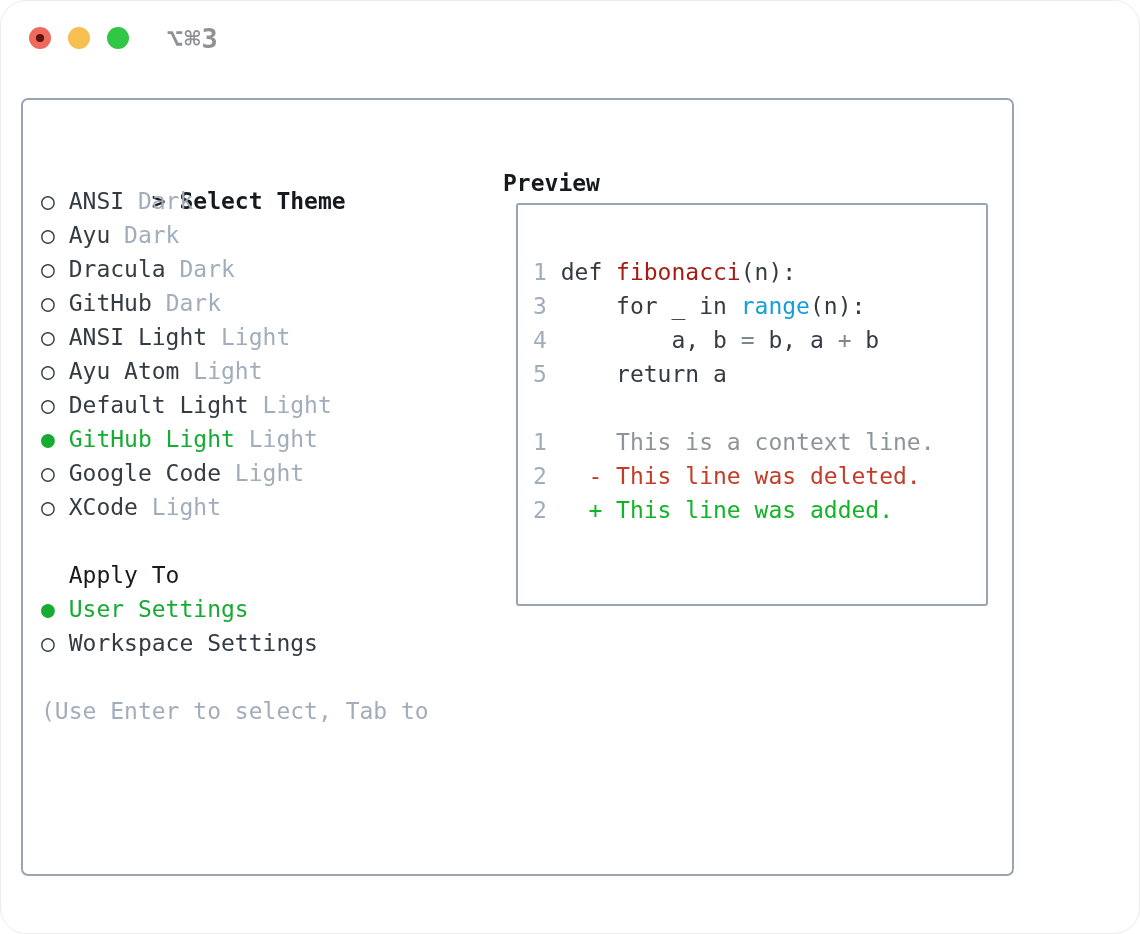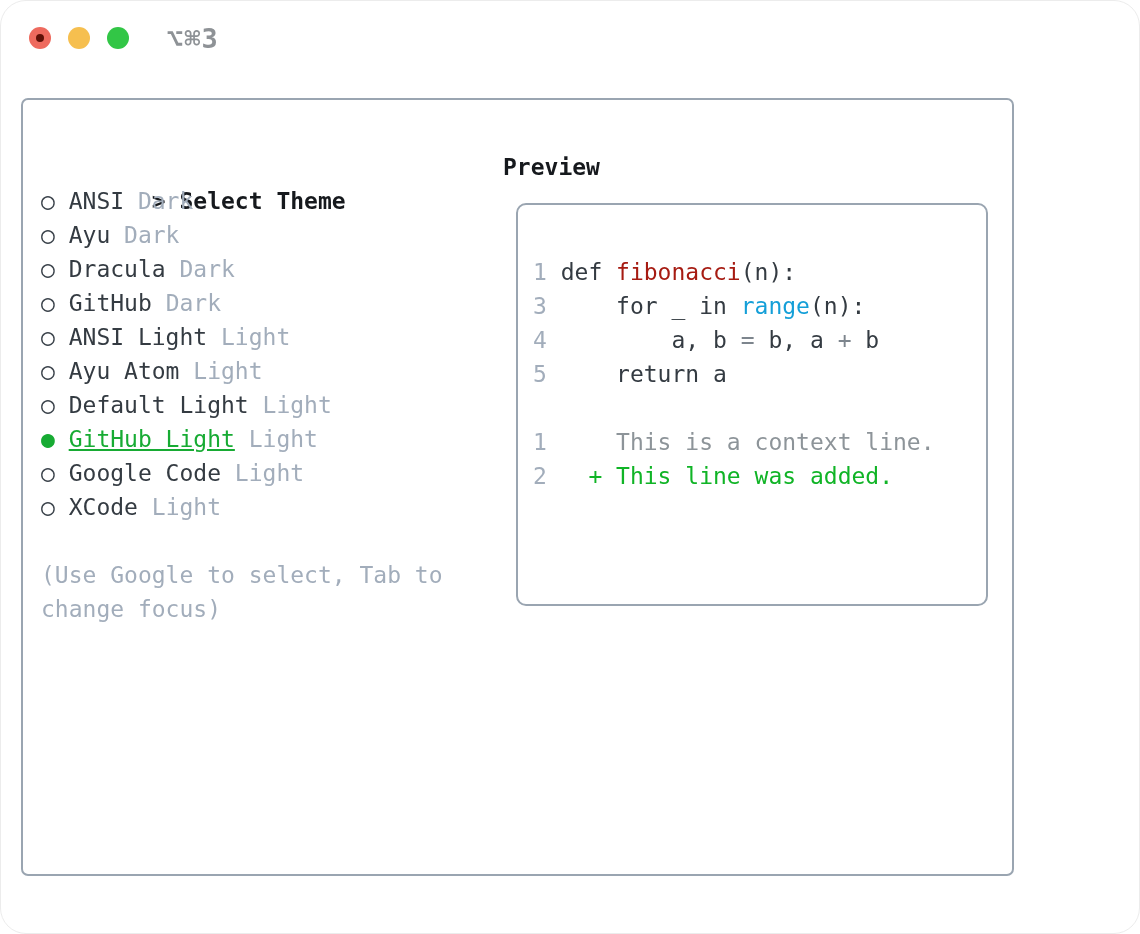--- a/index.html
+++ b/index.html
@@ -63,35 +63,35 @@
   .col-left{
     position:absolute;left:18px;top:50px;width:450px;
     font-size:23px;line-height:34px;color:var(--text-dark);
   }
   .row{height:34px;white-space:pre;}
   .marker{display:inline-block;width:2ch;color:#3d454d;}
   .marker.sel{color:var(--accent-green);}
   .prompt{display:inline-block;width:2ch;color:var(--text-black);font-weight:700;}
   .hdr{color:var(--text-black);font-weight:700;}
   .name{color:var(--text-dark);}
-  .name.sel{color:var(--accent-green);text-decoration:underline;}
+  .name.sel{color:var(--accent-green);}
   .variant{color:var(--muted);margin-left:1ch;}
   .apply-section{margin-top:34px;}
   .apply-hdr{color:var(--text-black);margin-left:2ch;}
   .hint{margin-top:34px;color:var(--muted);}
   
   .preview-title{
-    position:absolute;left:480px;top:50px;
+    position:absolute;left:480px;top:66px;
     font-size:23px;line-height:34px;font-weight:700;color:var(--text-black);
   }
   .preview-box{
     position:absolute;left:493px;top:103px;
     width:472px;height:403px;
     border:2px solid var(--border-gray);
-    border-radius:10px;
+    border-radius:3px;
     padding:50px 0 0 15px;
     overflow:hidden;
   }
   .codeline{font-size:23px;line-height:34px;height:34px;white-space:pre;}
   .gutter{display:inline-block;width:2ch;color:var(--muted);}
   .tok-code{color:var(--text-dark);}
   .tok-func{color:var(--func-red);}
   .tok-builtin{color:var(--builtin-blue);}
   .tok-num{color:var(--number-teal);}
   .tok-op{color:var(--operator-gray);}
@@ -124,35 +124,42 @@
           <div class="row"><span class="marker">○</span><span class="name">Dracula</span><span class="variant">Dark</span></div>
           <div class="row"><span class="marker">○</span><span class="name">GitHub</span><span class="variant">Dark</span></div>
           <div class="row"><span class="marker">○</span><span class="name">ANSI Light</span><span class="variant">Light</span></div>
           <div class="row"><span class="marker">○</span><span class="name">Ayu Atom</span><span class="variant">Light</span></div>
           <div class="row"><span class="marker">○</span><span class="name">Default Light</span><span class="variant">Light</span></div>
           <div class="row"><span class="marker sel">●</span><span class="name sel">GitHub Light</span><span class="variant">Light</span></div>
           <div class="row"><span class="marker">○</span><span class="name">Google Code</span><span class="variant">Light</span></div>
           <div class="row"><span class="marker">○</span><span class="name">XCode</span><span class="variant">Light</span></div>
         </div>
 
+      <div class="apply-section">
+        <div class="row apply-hdr">Apply To</div>
+        <div id="apply-options">
+            <div class="row"><span class="marker sel">●</span><span class="name sel">User Settings</span></div>
+            <div class="row"><span class="marker">○</span><span class="name">Workspace Settings</span></div>
+          </div>
+      </div>
 
       <div class="hint">
-        <div class="row">(Use Google to select, Tab to</div>
-        <div class="row">change focus)</div>
+        <div class="row">(Use Enter to select, Tab to</div>
       </div>
     </div>
 
     <div class="preview-title">Preview</div>
 
     <div class="preview-box">
       <div id="preview-lines">
           <div class="codeline"><span class="gutter">1</span><span class="tok-code">def </span><span class="tok-func">fibonacci</span><span class="tok-code">(n):</span></div>
           <div class="codeline"><span class="gutter">3</span><span class="tok-code">    for _ in </span><span class="tok-builtin">range</span><span class="tok-code">(n):</span></div>
           <div class="codeline"><span class="gutter">4</span><span class="tok-code">        a, b </span><span class="tok-op">= </span><span class="tok-code">b, a </span><span class="tok-op">+ </span><span class="tok-code">b</span></div>
           <div class="codeline"><span class="gutter">5</span><span class="tok-code">    return a</span></div>
           <div class="codeline"><span class="gutter"></span></div>
           <div class="codeline"><span class="gutter">1</span><span class="tok-context">    This is a context line.</span></div>
+          <div class="codeline"><span class="gutter">2</span><span class="tok-del">  - This line was deleted.</span></div>
           <div class="codeline"><span class="gutter">2</span><span class="tok-add">  + This line was added.</span></div>
         </div>
     </div>
 
   </div>
 </div>
 
 </body></html>

